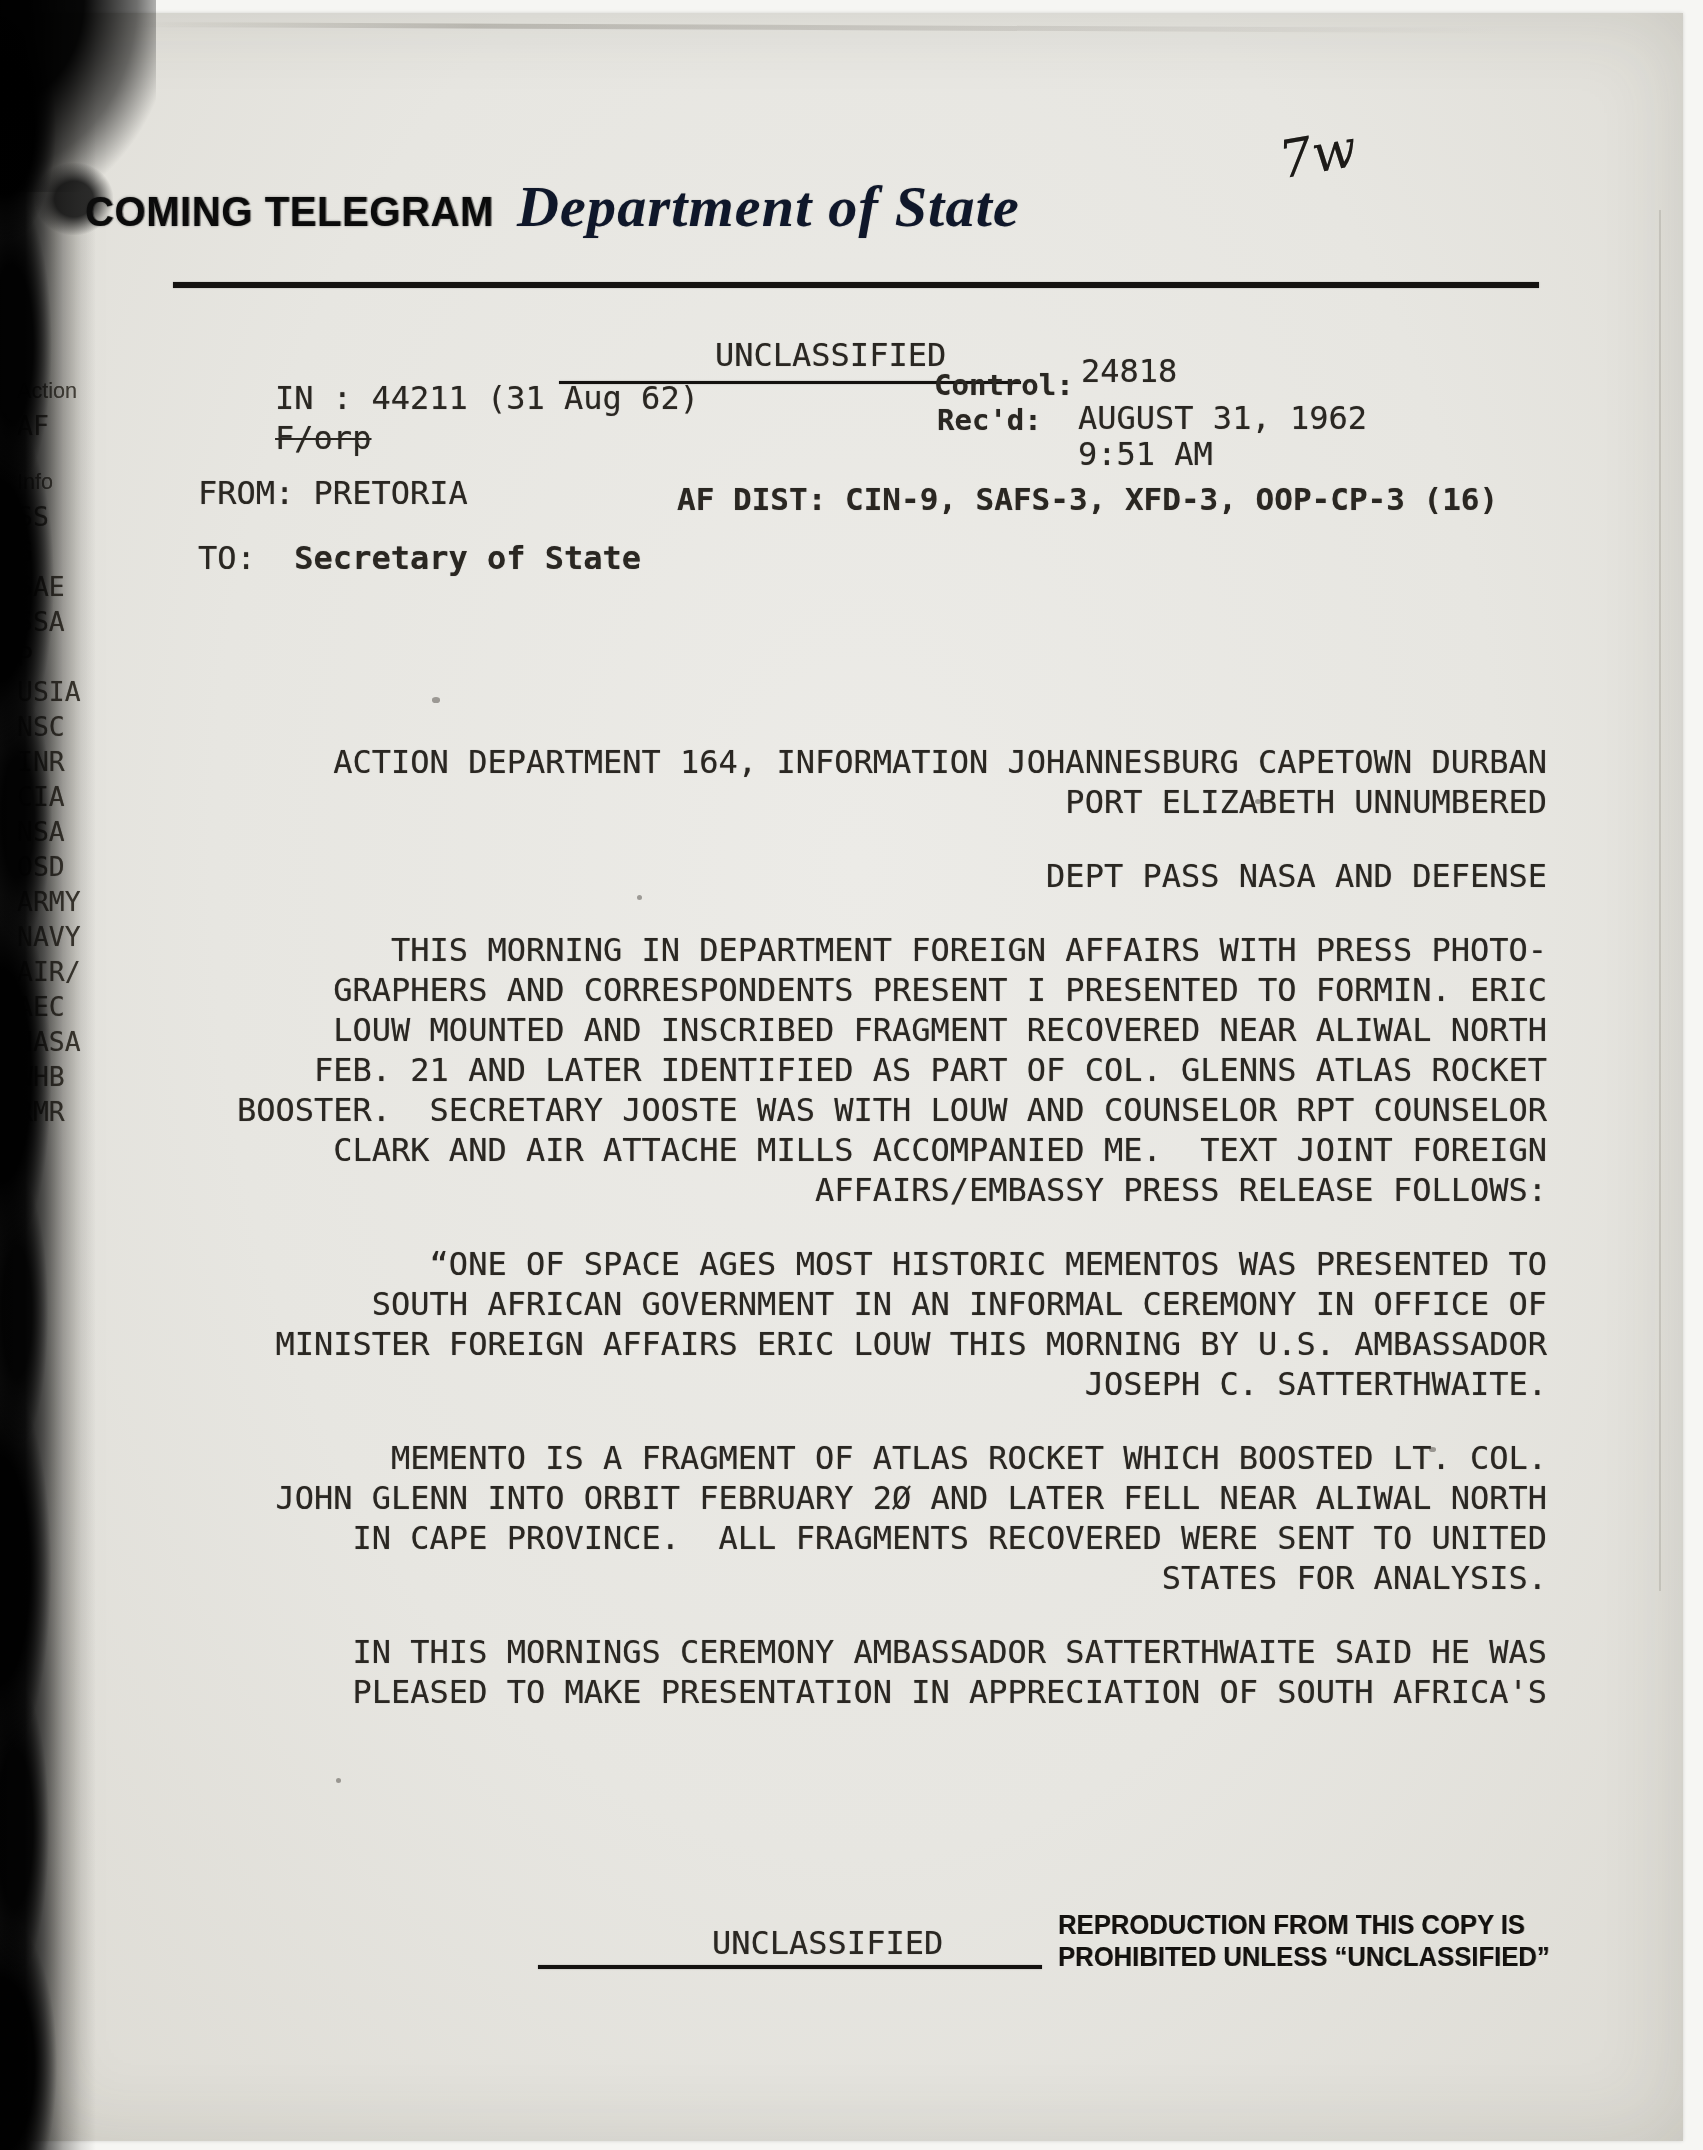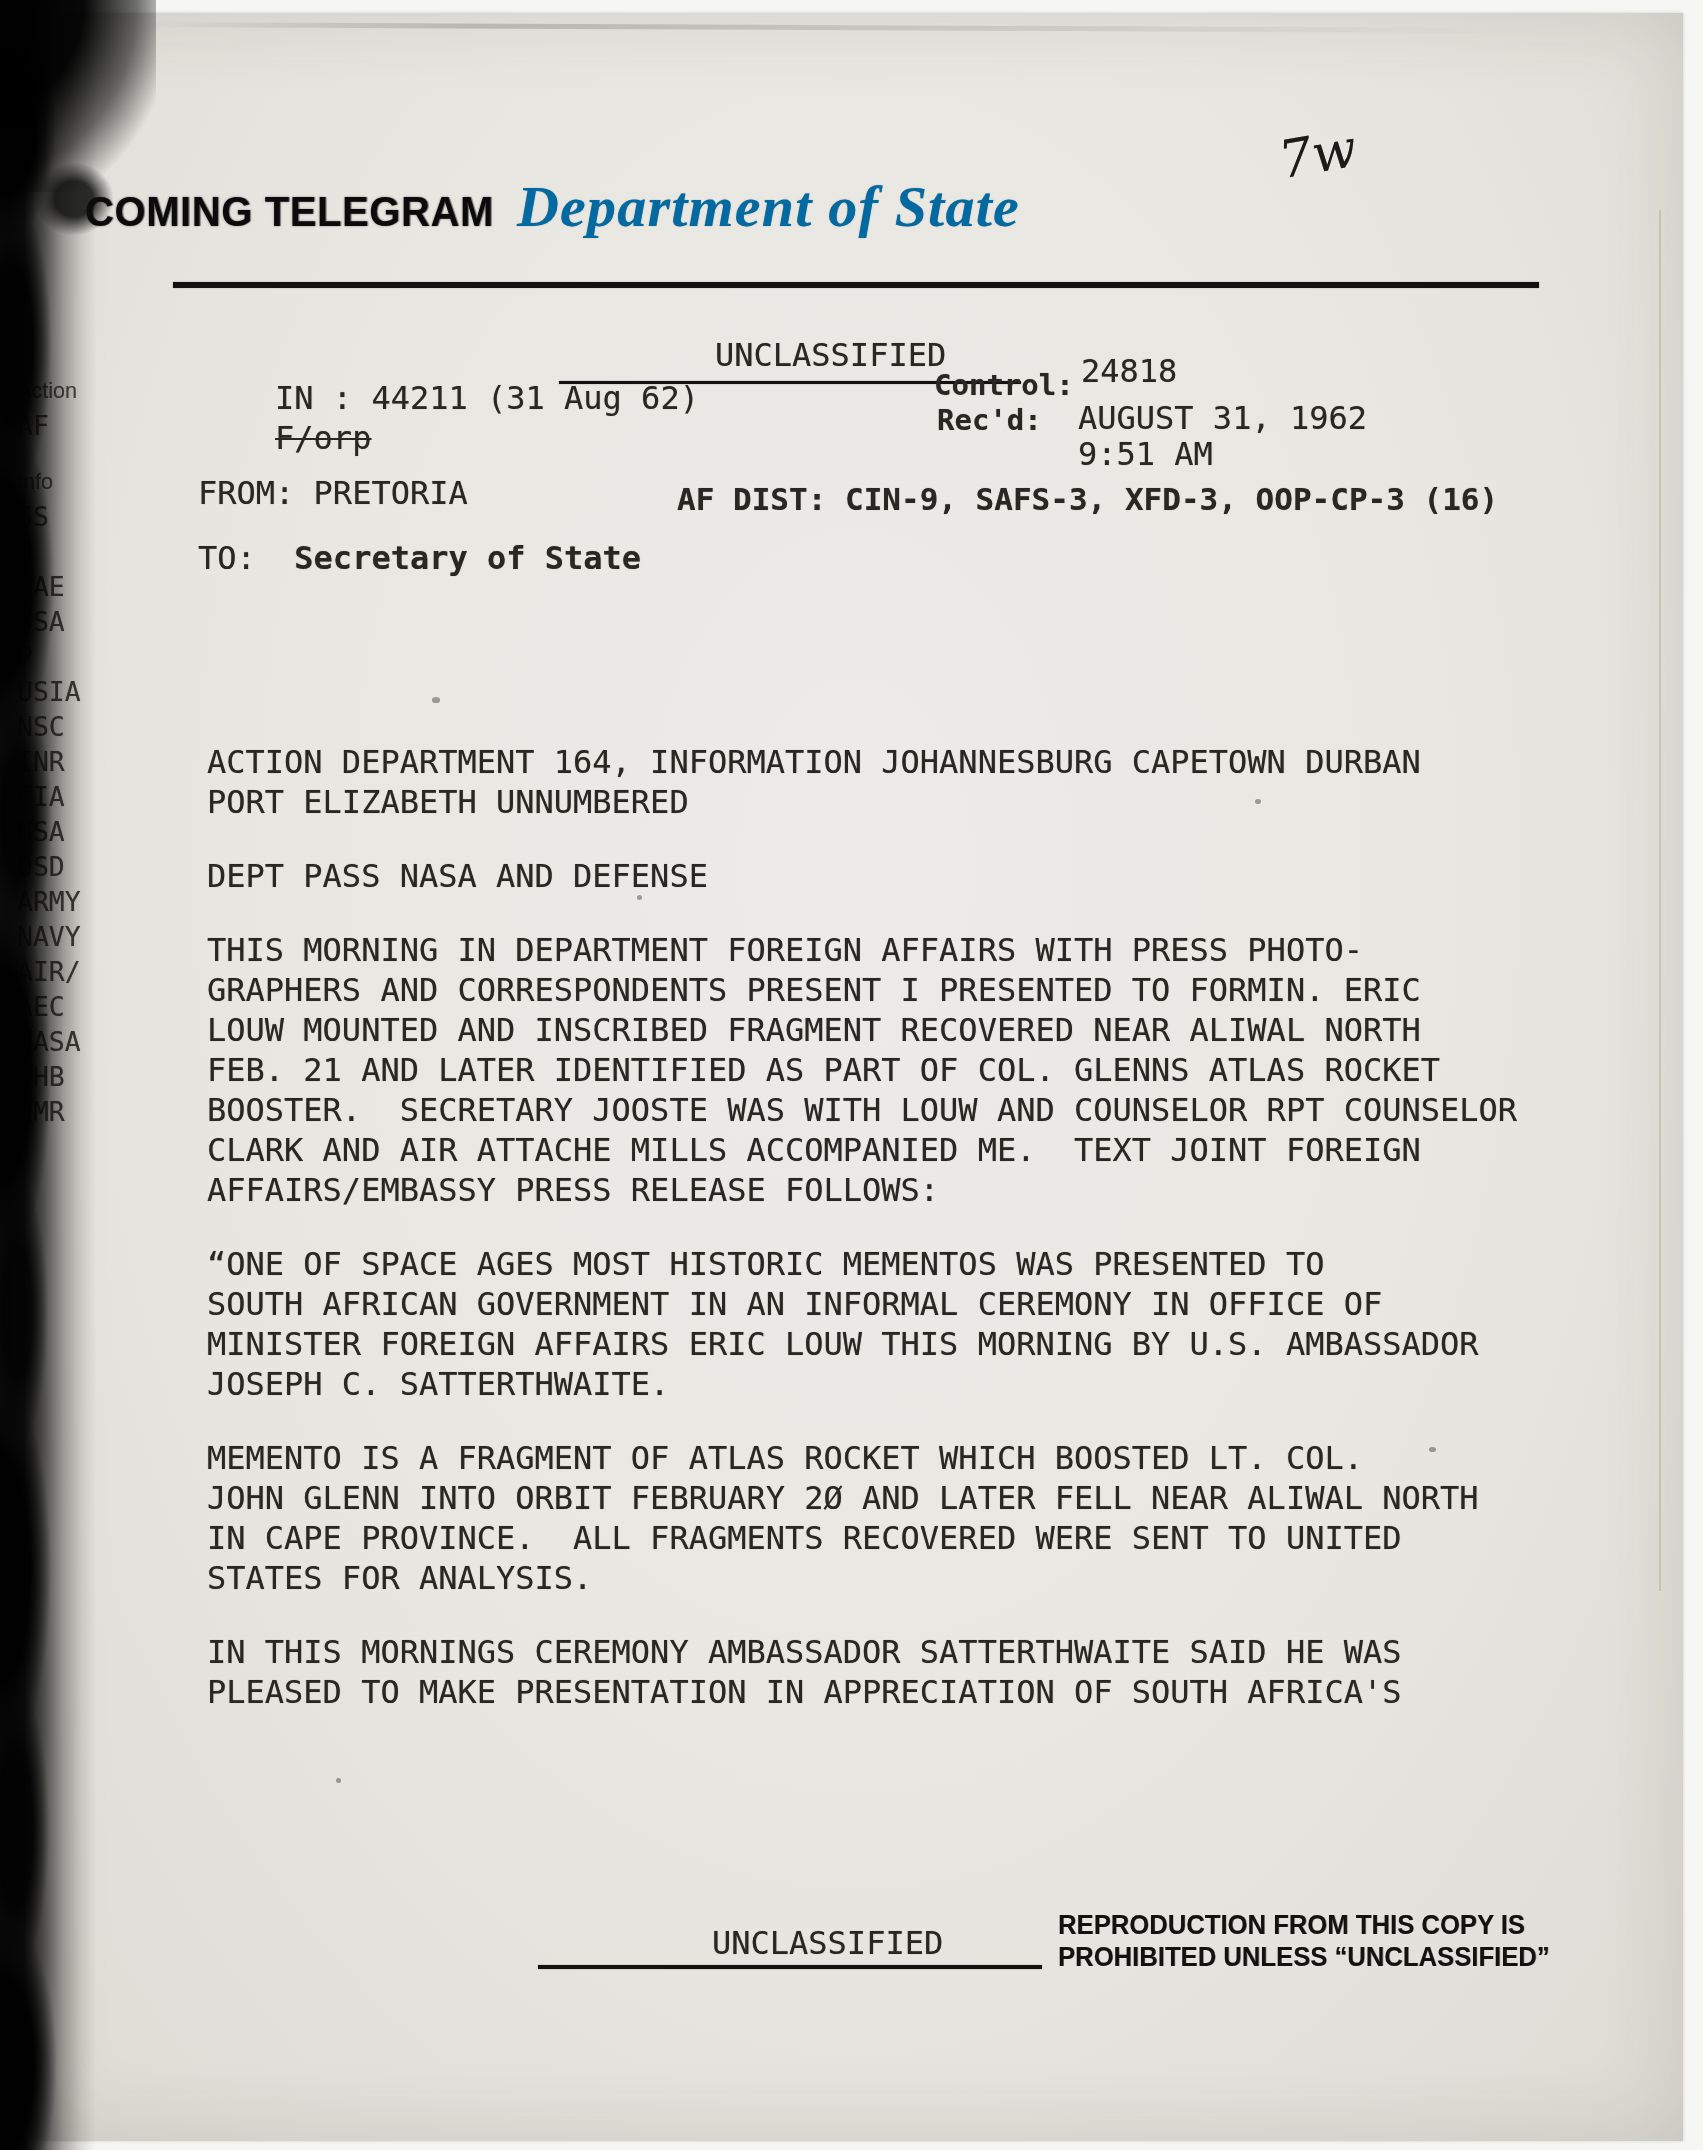--- a/index.html
+++ b/index.html
@@ -28,21 +28,21 @@
   .stamp-head{
     font-family:"Liberation Sans", sans-serif;
     font-weight:900;font-size:40px;letter-spacing:0.6px;
     color:#0b0b0b;transform:scaleY(1.08);transform-origin:left top;
     text-shadow:1.2px 0 0 rgba(0,0,0,.35), 0 0 2.4px rgba(0,0,0,.4);
     white-space:nowrap;
   }
   .dept-title{
     font-family:"Liberation Serif", serif;
     font-style:italic;font-weight:bold;font-size:58px;letter-spacing:1.2px;
-    color:#0369a1;text-shadow:0 0 1.2px rgba(0,0,0,.35);white-space:nowrap;
+    color:#0f172a;text-shadow:0 0 1.2px rgba(0,0,0,.35);white-space:nowrap;
   }
   .handwritten{
     font-family:"DejaVu Serif", serif;font-style:italic;font-size:52px;
     color:#1d1b18;transform:rotate(-10deg);text-shadow:0 0 0.6px rgba(0,0,0,.4);
   }
   .rule{background:#141210;box-shadow:0 0 1.2px rgba(0,0,0,.5);}
   .strike{text-decoration:line-through;text-decoration-thickness:2.4px;}
   .sidebar-label{
     font-family:"Liberation Sans", sans-serif;font-size:21.6px;color:#4a463e;
     line-height:34px;text-shadow:0 0 0.6px rgba(0,0,0,.35);
@@ -133,21 +133,21 @@
     <div class="sidebar-item">OSD</div>
     <div class="sidebar-item">ARMY</div>
     <div class="sidebar-item">NAVY</div>
     <div class="sidebar-item">AIR/</div>
     <div class="sidebar-item">AEC</div>
     <div class="sidebar-item">NASA</div>
     <div class="sidebar-item">WHB</div>
     <div class="sidebar-item">RMR</div>
   </div>
 
-  <div class="abs" style="left:207px;top:742px;width:1357px;">
+  <div class="abs" style="left:190px;top:742px;width:1357px;text-align:right;">
     <p class="mono pre para">ACTION DEPARTMENT 164, INFORMATION JOHANNESBURG CAPETOWN DURBAN
 PORT ELIZABETH UNNUMBERED</p>
     <p class="mono pre para">DEPT PASS NASA AND DEFENSE</p>
     <p class="mono pre para">THIS MORNING IN DEPARTMENT FOREIGN AFFAIRS WITH PRESS PHOTO-
 GRAPHERS AND CORRESPONDENTS PRESENT I PRESENTED TO FORMIN. ERIC
 LOUW MOUNTED AND INSCRIBED FRAGMENT RECOVERED NEAR ALIWAL NORTH
 FEB. 21 AND LATER IDENTIFIED AS PART OF COL. GLENNS ATLAS ROCKET
 BOOSTER.  SECRETARY JOOSTE WAS WITH LOUW AND COUNSELOR RPT COUNSELOR
 CLARK AND AIR ATTACHE MILLS ACCOMPANIED ME.  TEXT JOINT FOREIGN
 AFFAIRS/EMBASSY PRESS RELEASE FOLLOWS:</p>

